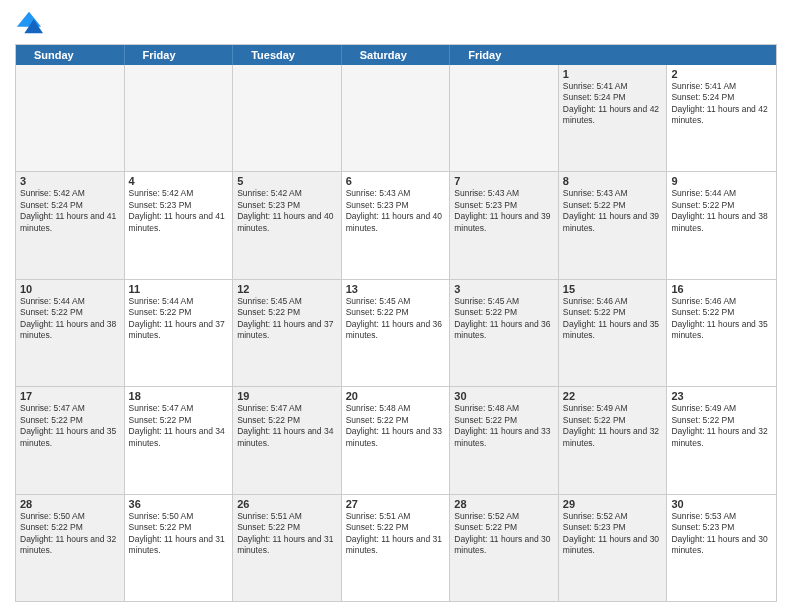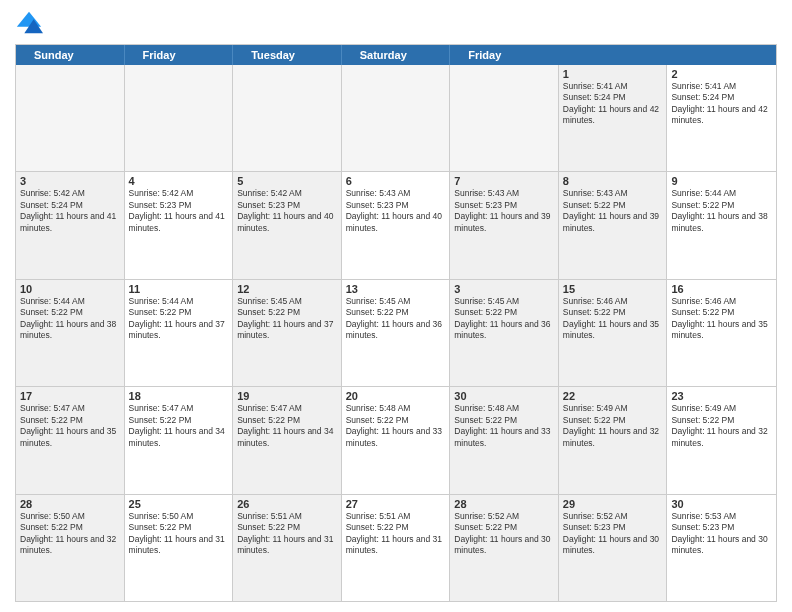--- a/index.html
+++ b/index.html
@@ -290,21 +290,21 @@
           </div>
         </div>
         <div class="cal-row">
           <div class="cal-cell shaded">
             <div class="day-num">28</div>
             <div class="day-info" style="white-space: pre-line;">Sunrise: 5:50 AM
 Sunset: 5:22 PM
 Daylight: 11 hours and 32 minutes.</div>
           </div>
           <div class="cal-cell">
-            <div class="day-num">25</div>
+            <div class="day-num">36</div>
             <div class="day-info" style="white-space: pre-line;">Sunrise: 5:50 AM
 Sunset: 5:22 PM
 Daylight: 11 hours and 31 minutes.</div>
           </div>
           <div class="cal-cell shaded">
             <div class="day-num">26</div>
             <div class="day-info" style="white-space: pre-line;">Sunrise: 5:51 AM
 Sunset: 5:22 PM
 Daylight: 11 hours and 31 minutes.</div>
           </div>

